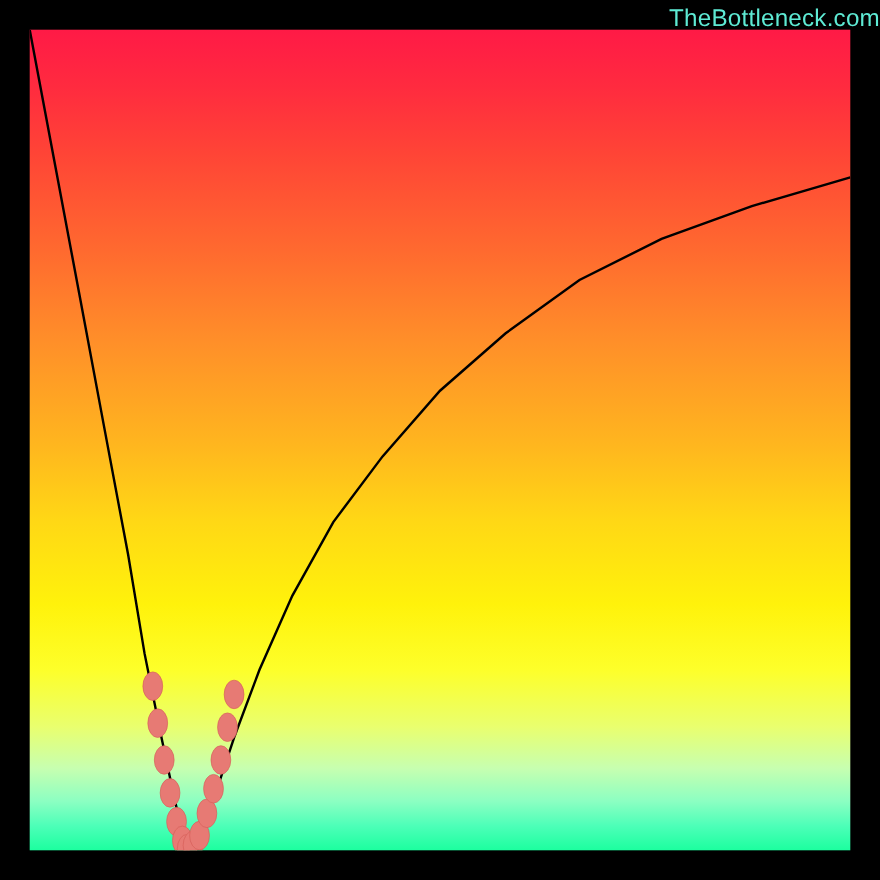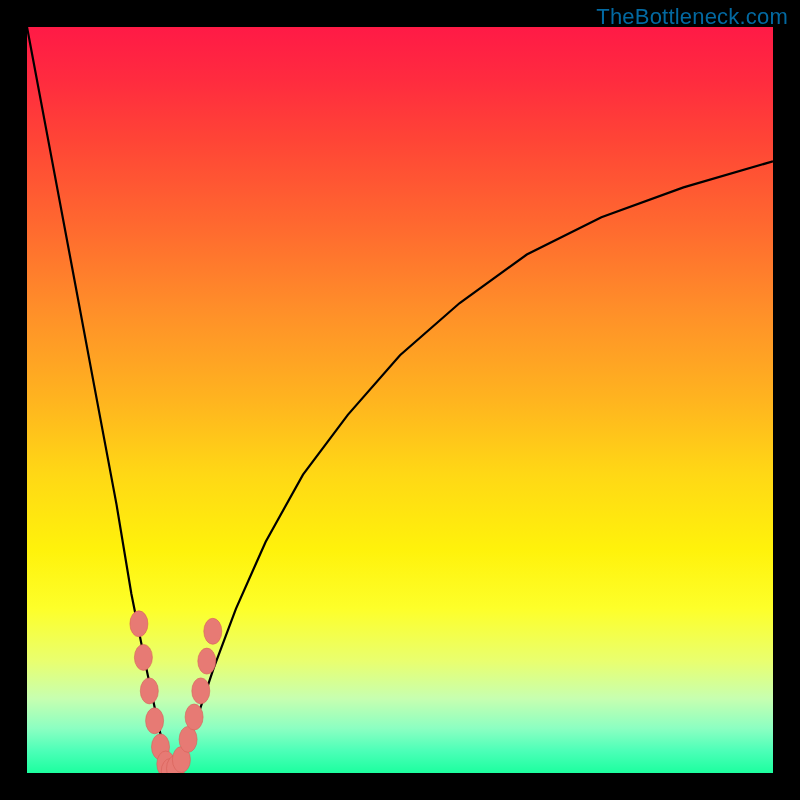--- a/index.html
+++ b/index.html
@@ -39,22 +39,22 @@
       #e9ff6f 85%,
       #c7ffb0 90%,
       #8cffc2 94%,
       #4dffb8 97%,
       #1cff9f 100%
     );
   }
   .watermark {
     position: absolute;
     top: 4px;
-    right: 12px;
-    color: #0369a1;
+    right: 0;
+    color: #5eead4;
     font-size: 22px;
     letter-spacing: 0.2px;
     user-select: none;
   }
   svg.curve {
     position: absolute;
     top: 0;
     left: 0;
     width: 746px;
     height: 746px;

